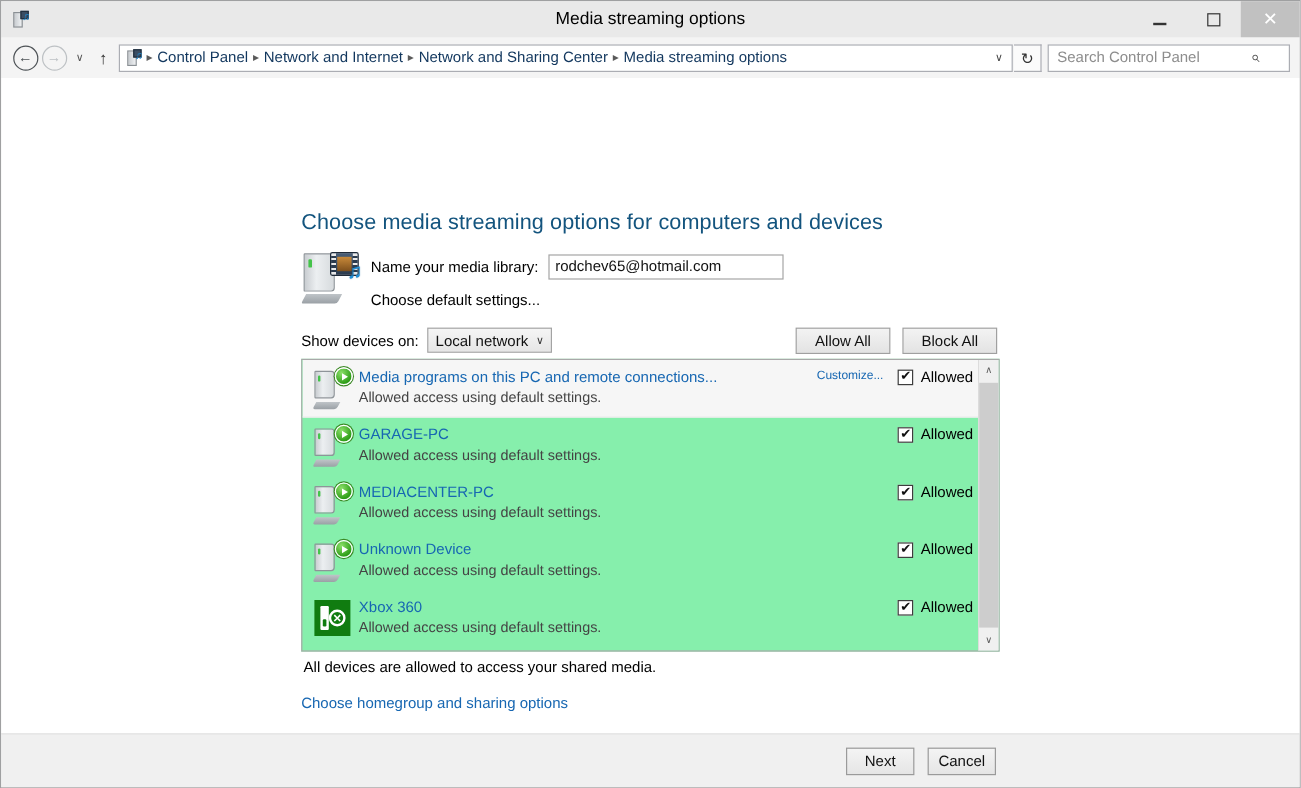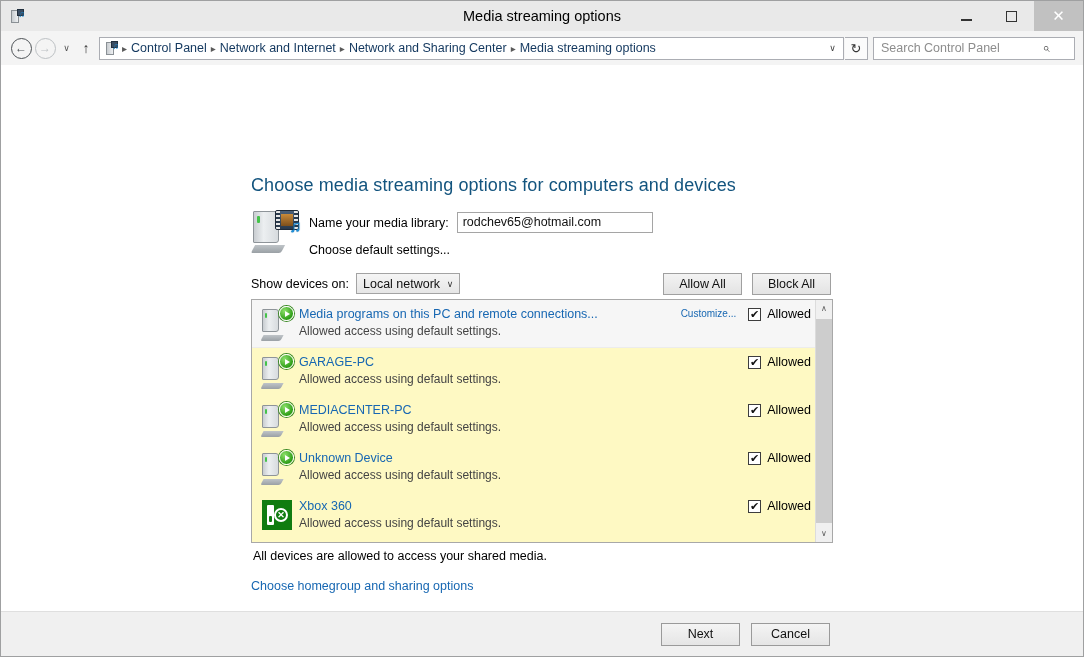--- a/index.html
+++ b/index.html
@@ -176,21 +176,21 @@
     background: linear-gradient(to bottom, #f3f3f3, #e3e3e3);
     display: flex; align-items: center; justify-content: center;
     font-size: 12.5px; color: #111;
   }
 
   
   .devlist {
     position: absolute; left: 250px; top: 234px;
     width: 582px; height: 244px;
     border: 1px solid #a8a8a8;
-    background: #fef9c3;
+    background: #86efac;
     display: flex;
   }
   .devscroll-area { flex: 1 1 auto; overflow: hidden; }
   .devrow {
     height: 48px;
     display: flex; align-items: flex-start;
     padding: 5px 4px 0 9px;
     position: relative;
   }
   .devrow.selected { background: #f6f6f6; border-bottom: 1px solid #ececec; }
@@ -234,21 +234,21 @@
 
   
   .footer {
     flex: 0 0 45px; height: 45px;
     background: #f0f0f0;
     border-top: 1px solid #dfdfdf;
     display: flex; align-items: center; justify-content: flex-end;
     padding-right: 253px; gap: 11px;
   }
   .fbtn {
-    width: 79px; height: 23px;
+    width: 57px; height: 23px;
     border: 1px solid #9a9a9a;
     background: linear-gradient(to bottom, #f4f4f4, #e5e5e5);
     display: flex; align-items: center; justify-content: center;
     font-size: 12.5px; color: #111;
   }
 
   
   .mediaserver-base {
     position: absolute; left: 2px; top: 3px;
     width: 26px; height: 32px;

